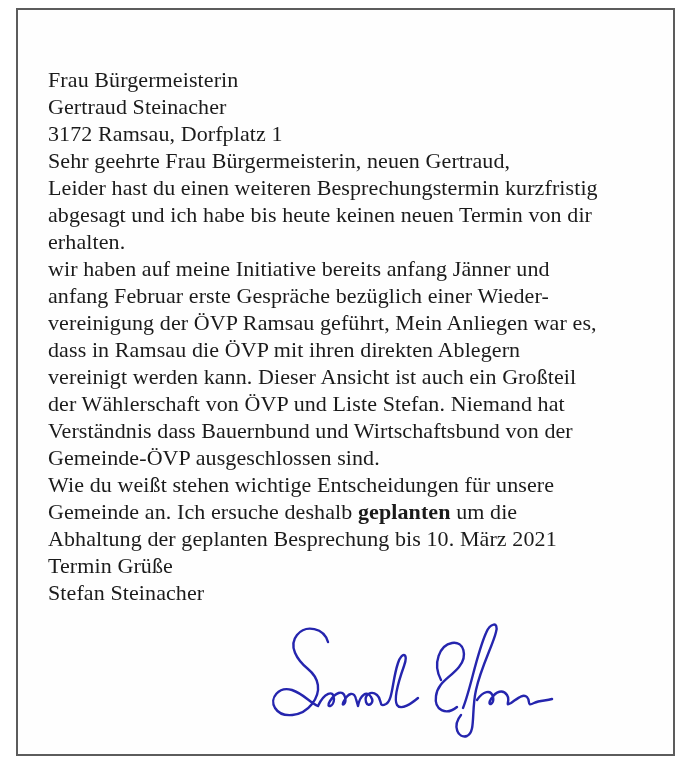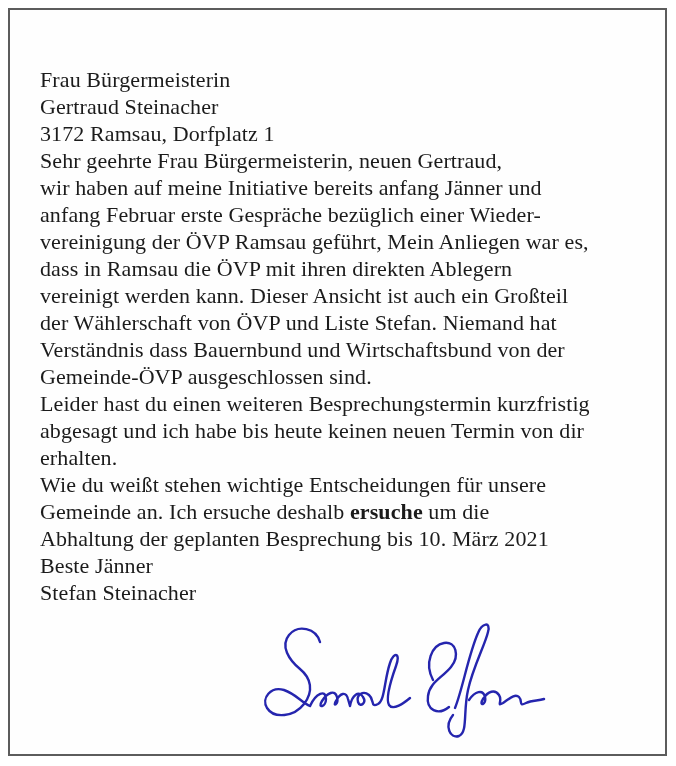--- a/index.html
+++ b/index.html
@@ -5,21 +5,21 @@
   html, body {
     margin: 0;
     padding: 0;
     background: #ffffff;
     width: 676px;
     height: 766px;
     overflow: hidden;
   }
   .page {
     position: absolute;
-    left: 8px;
+    left: 16px;
     top: 8px;
     width: 659px;
     height: 748px;
     box-sizing: border-box;
     border: 2px solid #5c5c5c;
     background: #fefefe;
   }
   .content {
     position: absolute;
     left: 30px;
@@ -51,38 +51,38 @@
 
 <div class="page">
   <div class="content">
 
     <p class="address">Frau Bürgermeisterin
 Gertraud Steinacher
 3172 Ramsau, Dorfplatz 1</p>
 
     <p class="salutation">Sehr geehrte Frau Bürgermeisterin, neuen Gertraud,</p>
 
+    <p class="body-par">Leider hast du einen weiteren Besprechungstermin kurzfristig
+abgesagt und ich habe bis heute keinen neuen Termin von dir
+erhalten.</p>
+
     <p class="body-par">wir haben auf meine Initiative bereits anfang Jänner und
 anfang Februar erste Gespräche bezüglich einer Wieder-
 vereinigung der ÖVP Ramsau geführt, Mein Anliegen war es,
 dass in Ramsau die ÖVP mit ihren direkten Ablegern
 vereinigt werden kann. Dieser Ansicht ist auch ein Großteil
 der Wählerschaft von ÖVP und Liste Stefan. Niemand hat
 Verständnis dass Bauernbund und Wirtschaftsbund von der
 Gemeinde-ÖVP ausgeschlossen sind.</p>
 
-    <p class="body-par">Leider hast du einen weiteren Besprechungstermin kurzfristig
-abgesagt und ich habe bis heute keinen neuen Termin von dir
-erhalten.</p>
-
     <p class="body-par"><span>Wie du weißt stehen wichtige Entscheidungen für unsere
-Gemeinde an. Ich ersuche deshalb </span><span class="bold-word">ersuche</span><span> um die
+Gemeinde an. Ich ersuche deshalb </span><span class="bold-word">geplanten</span><span> um die
 Abhaltung der geplanten Besprechung bis 10. März 2021</span></p>
 
-    <p class="closing">Beste Jänner
+    <p class="closing">Termin Grüße
 Stefan Steinacher</p>
 
   </div>
 
   <svg class="signature" width="290" height="128" viewBox="0 0 290 128" role="img" aria-label="Steinacher Stefan">
     <g fill="none" stroke="#2525ae" stroke-width="2.4" stroke-linecap="round" stroke-linejoin="round">
 
       <path d="M 64 24 C 60 10 42 6 33 17 C 24 28 33 42 44 51 C 55 60 58 73 48 86 C 38 99 18 101 11 90 C 5 80 15 68 28 72 C 40 76 46 85 54 88"></path>
 
       <path d="M 54 88 C 60 75 70 71 70 81 C 70 89 61 91 66 83 C 71 75 79 71 81 79 C 83 87 76 89 80 83 C 84 75 90 73 92 81 L 94 88 C 96 77 103 72 107 79 C 111 85 104 90 102 84 C 100 77 107 72 113 77 C 119 82 114 90 122 86 C 129 82 128 63 134 45 C 138 33 145 35 140 48 C 135 62 129 80 133 87 C 137 93 148 85 154 80"></path>

